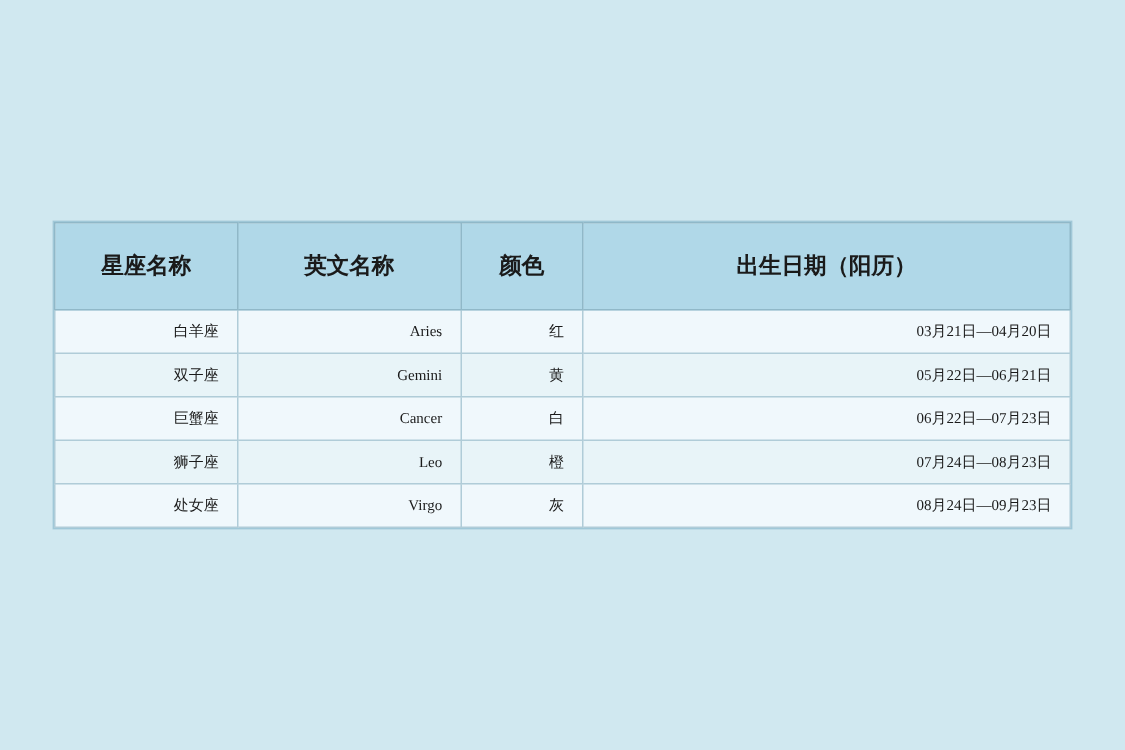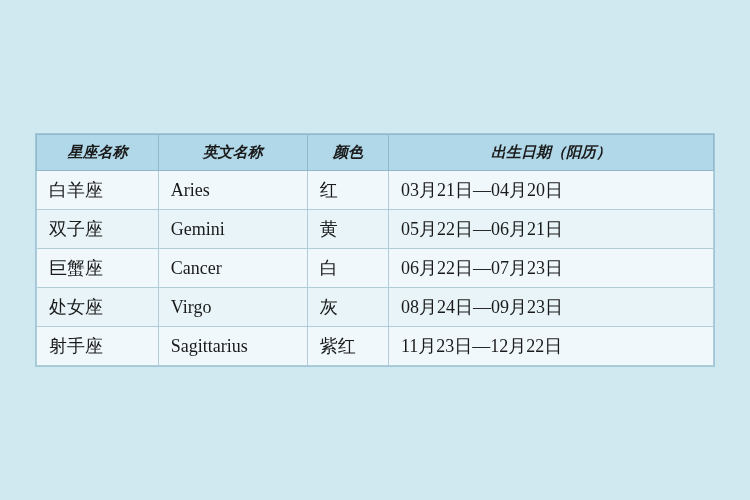--- a/index.html
+++ b/index.html
@@ -27,43 +27,42 @@
     table {
       width: 100%;
       border-collapse: collapse;
     }
 
     thead tr {
       background-color: #b0d8e8;
     }
 
     thead th {
-      padding: 8px 12px;
+      padding: 19px 12px;
       border: 1px solid #90b8c8;
       font-size: 15px;
       font-weight: bold;
       color: #1a1a1a;
       text-align: center;
-      font-style: italic;
     }
 
     tbody tr {
       background-color: #f0f8fc;
     }
 
     tbody tr:nth-child(even) {
       background-color: #e8f4f8;
     }
 
     tbody td {
       padding: 7px 12px;
       border: 1px solid #b0ccd8;
-      font-size: 18px;
+      font-size: 10px;
       color: #1a1a1a;
-      text-align: left;
+      text-align: right;
     }
 
     .col-chinese { width: 18%; }
     .col-english { width: 22%; margin-left: 16px; }
     .col-color   { width: 12%; }
     .col-date    { width: 48%; }
   </style>
 </head>
 <body>
 
@@ -90,26 +89,26 @@
           <td>黄</td>
           <td>05月22日—06月21日</td>
         </tr>
         <tr>
           <td>巨蟹座</td>
           <td>Cancer</td>
           <td>白</td>
           <td>06月22日—07月23日</td>
         </tr>
         <tr>
+          <td>狮子座</td>
+          <td>Leo</td>
+          <td>橙</td>
+          <td>07月24日—08月23日</td>
+        </tr>
+        <tr>
           <td>处女座</td>
           <td>Virgo</td>
           <td>灰</td>
           <td>08月24日—09月23日</td>
-        </tr>
-        <tr>
-          <td>射手座</td>
-          <td>Sagittarius</td>
-          <td>紫红</td>
-          <td>11月23日—12月22日</td>
         </tr>
       </tbody>
   </table>
 </div>
 
 </body></html>

